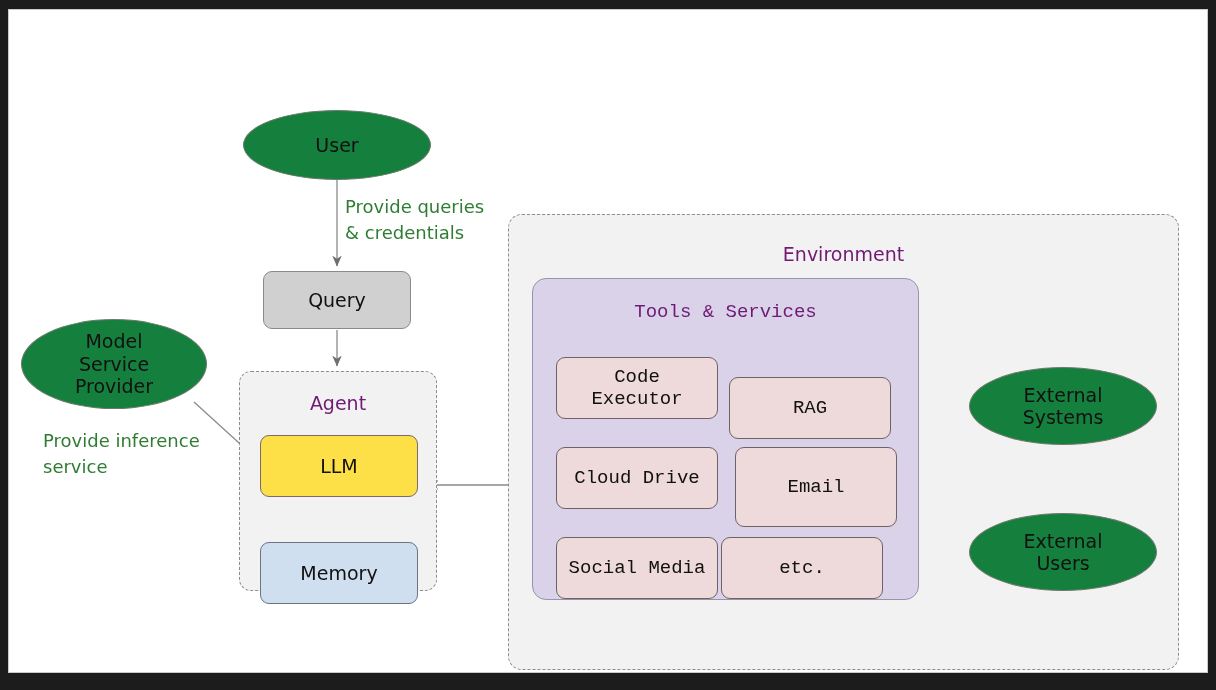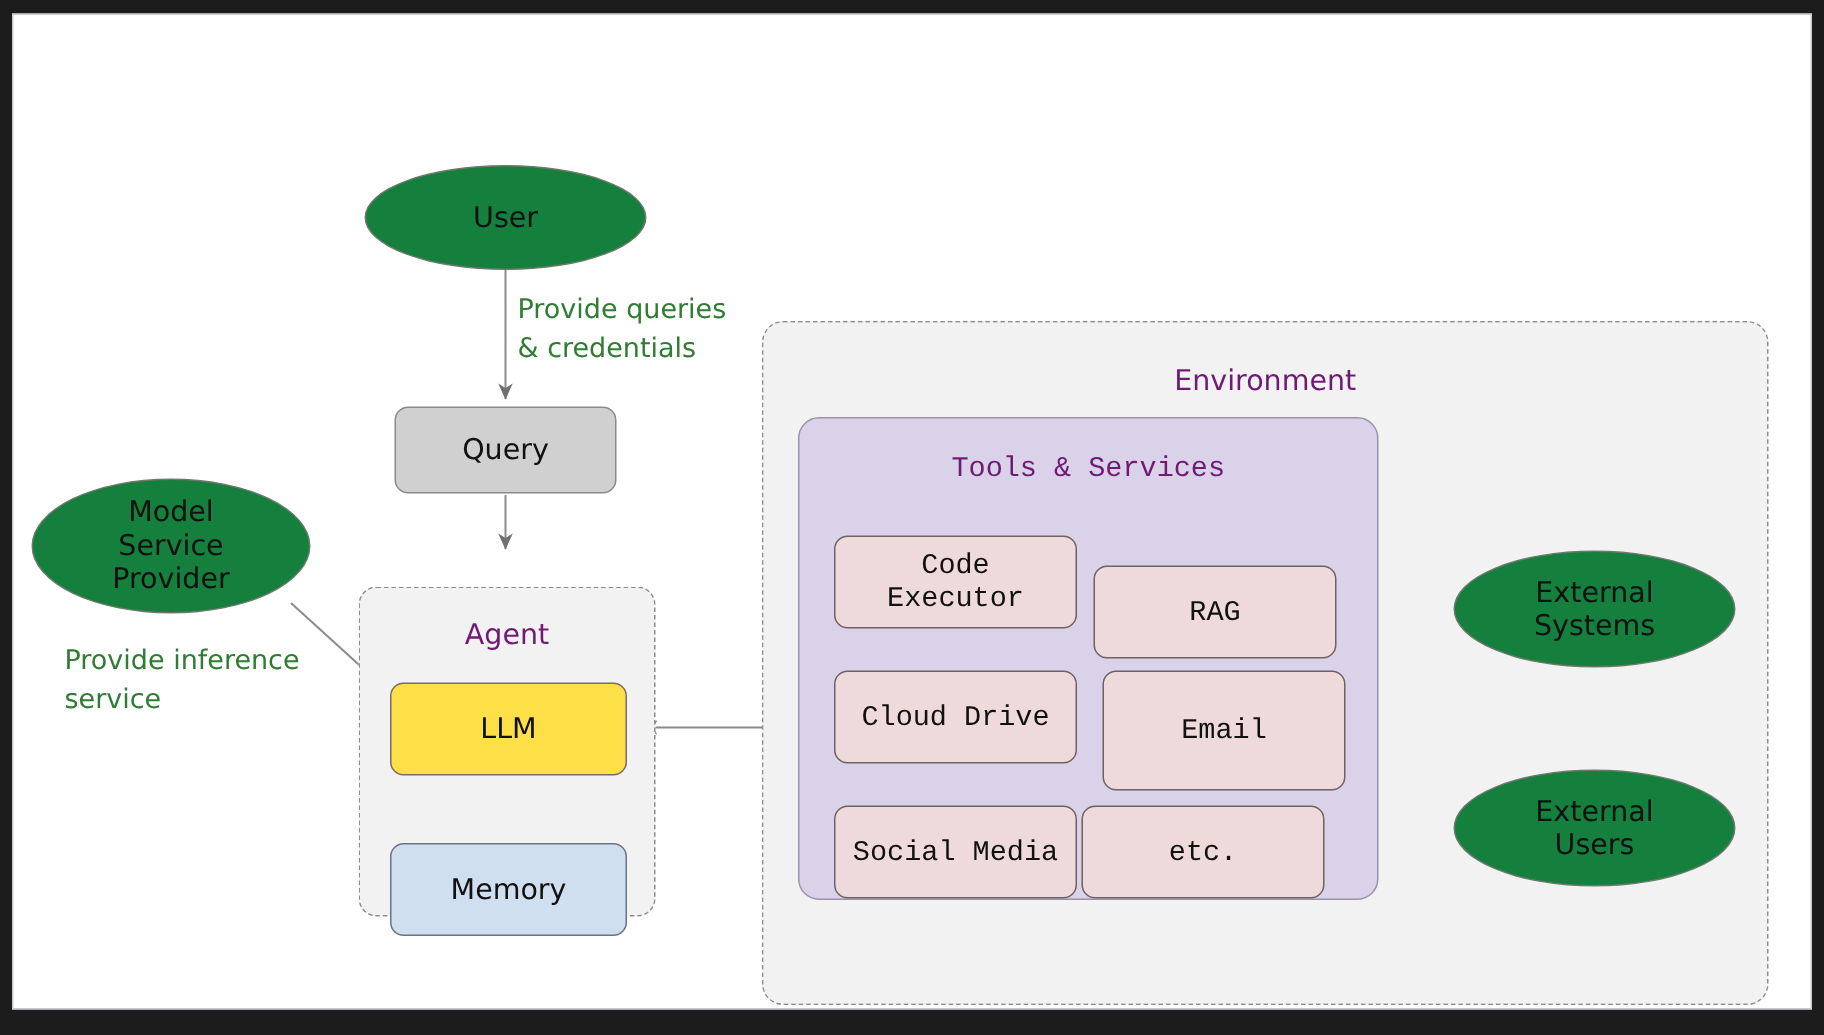--- a/index.html
+++ b/index.html
@@ -168,21 +168,21 @@
 
     <div class="node ellipse" style="left:12px; top:309px; width:186px; height:90px; white-space:pre-line;">
       <span>Model
 Service
 Provider</span>
     </div>
 
     <div class="edge-label" style="left:34px; top:418px; width:200px;">Provide inference
 service</div>
 
-    <div class="node box-agent" style="left:230px; top:381px; width:198px; height:220px;">
+    <div class="node box-agent" style="left:230px; top:361px; width:198px; height:220px;">
       <div class="container-title" style="top:20px;">Agent</div>
 
       <div class="node box-pink" style="left:20px; top:63px; width:158px; height:62px;">
         <span>LLM</span>
       </div>
 
       <div class="node box-blue" style="left:20px; top:142px; width:158px; height:62px;margin-top:28px;">
         <span>Memory</span>
       </div>
     </div>

